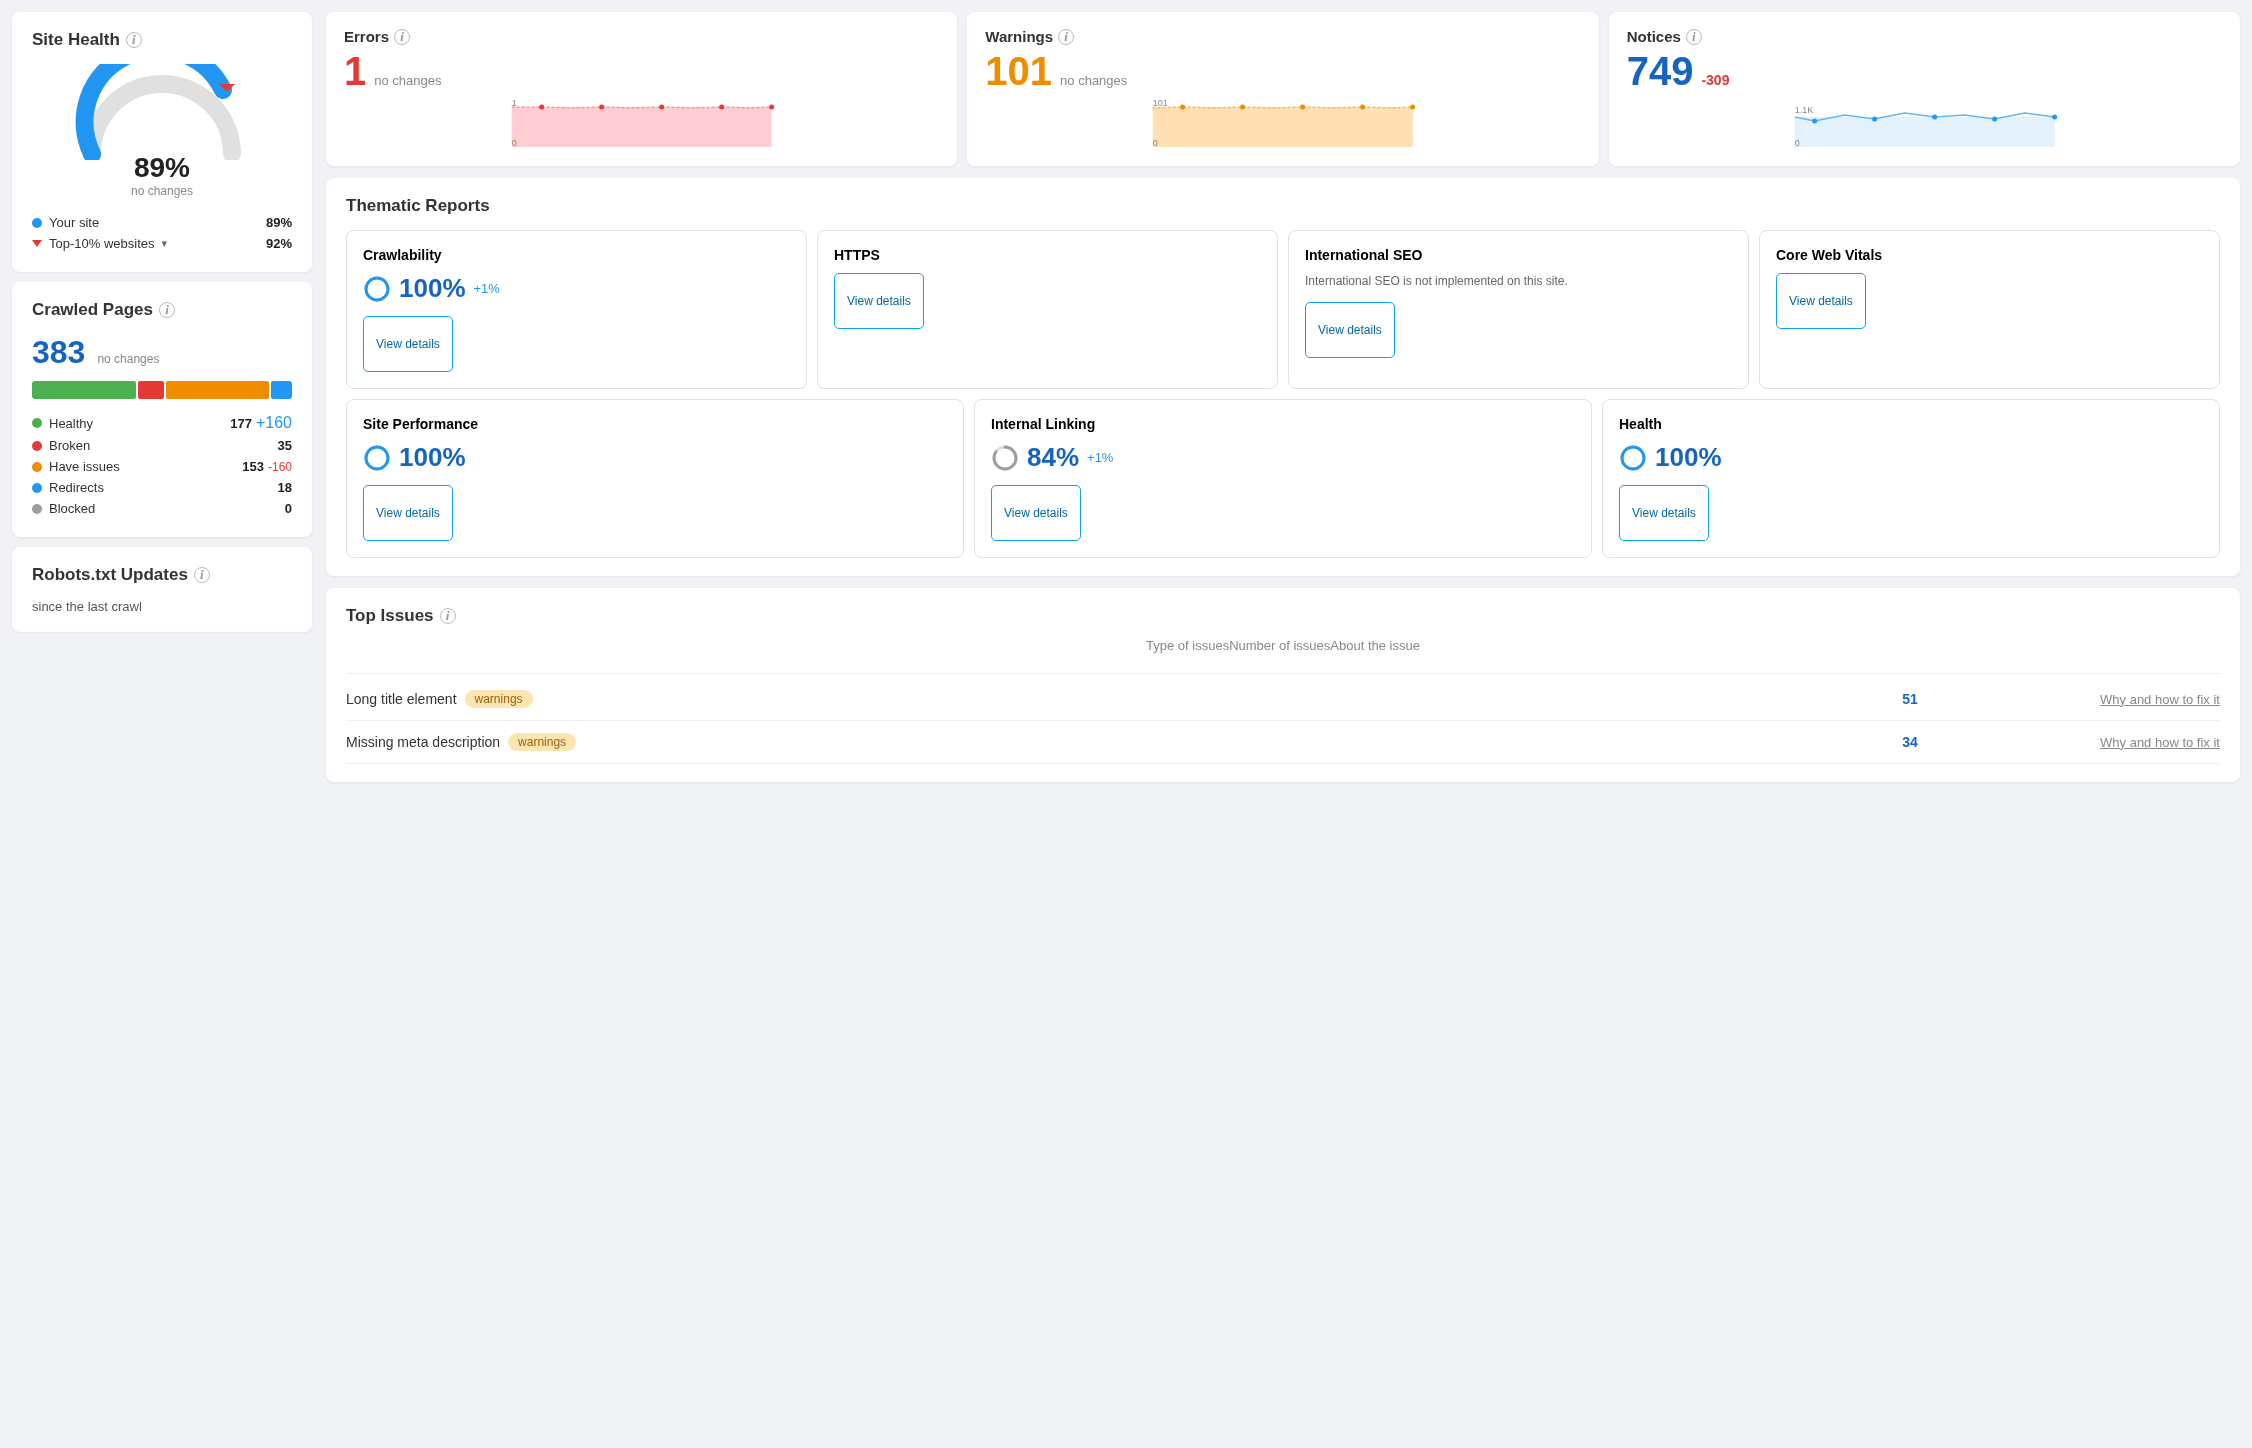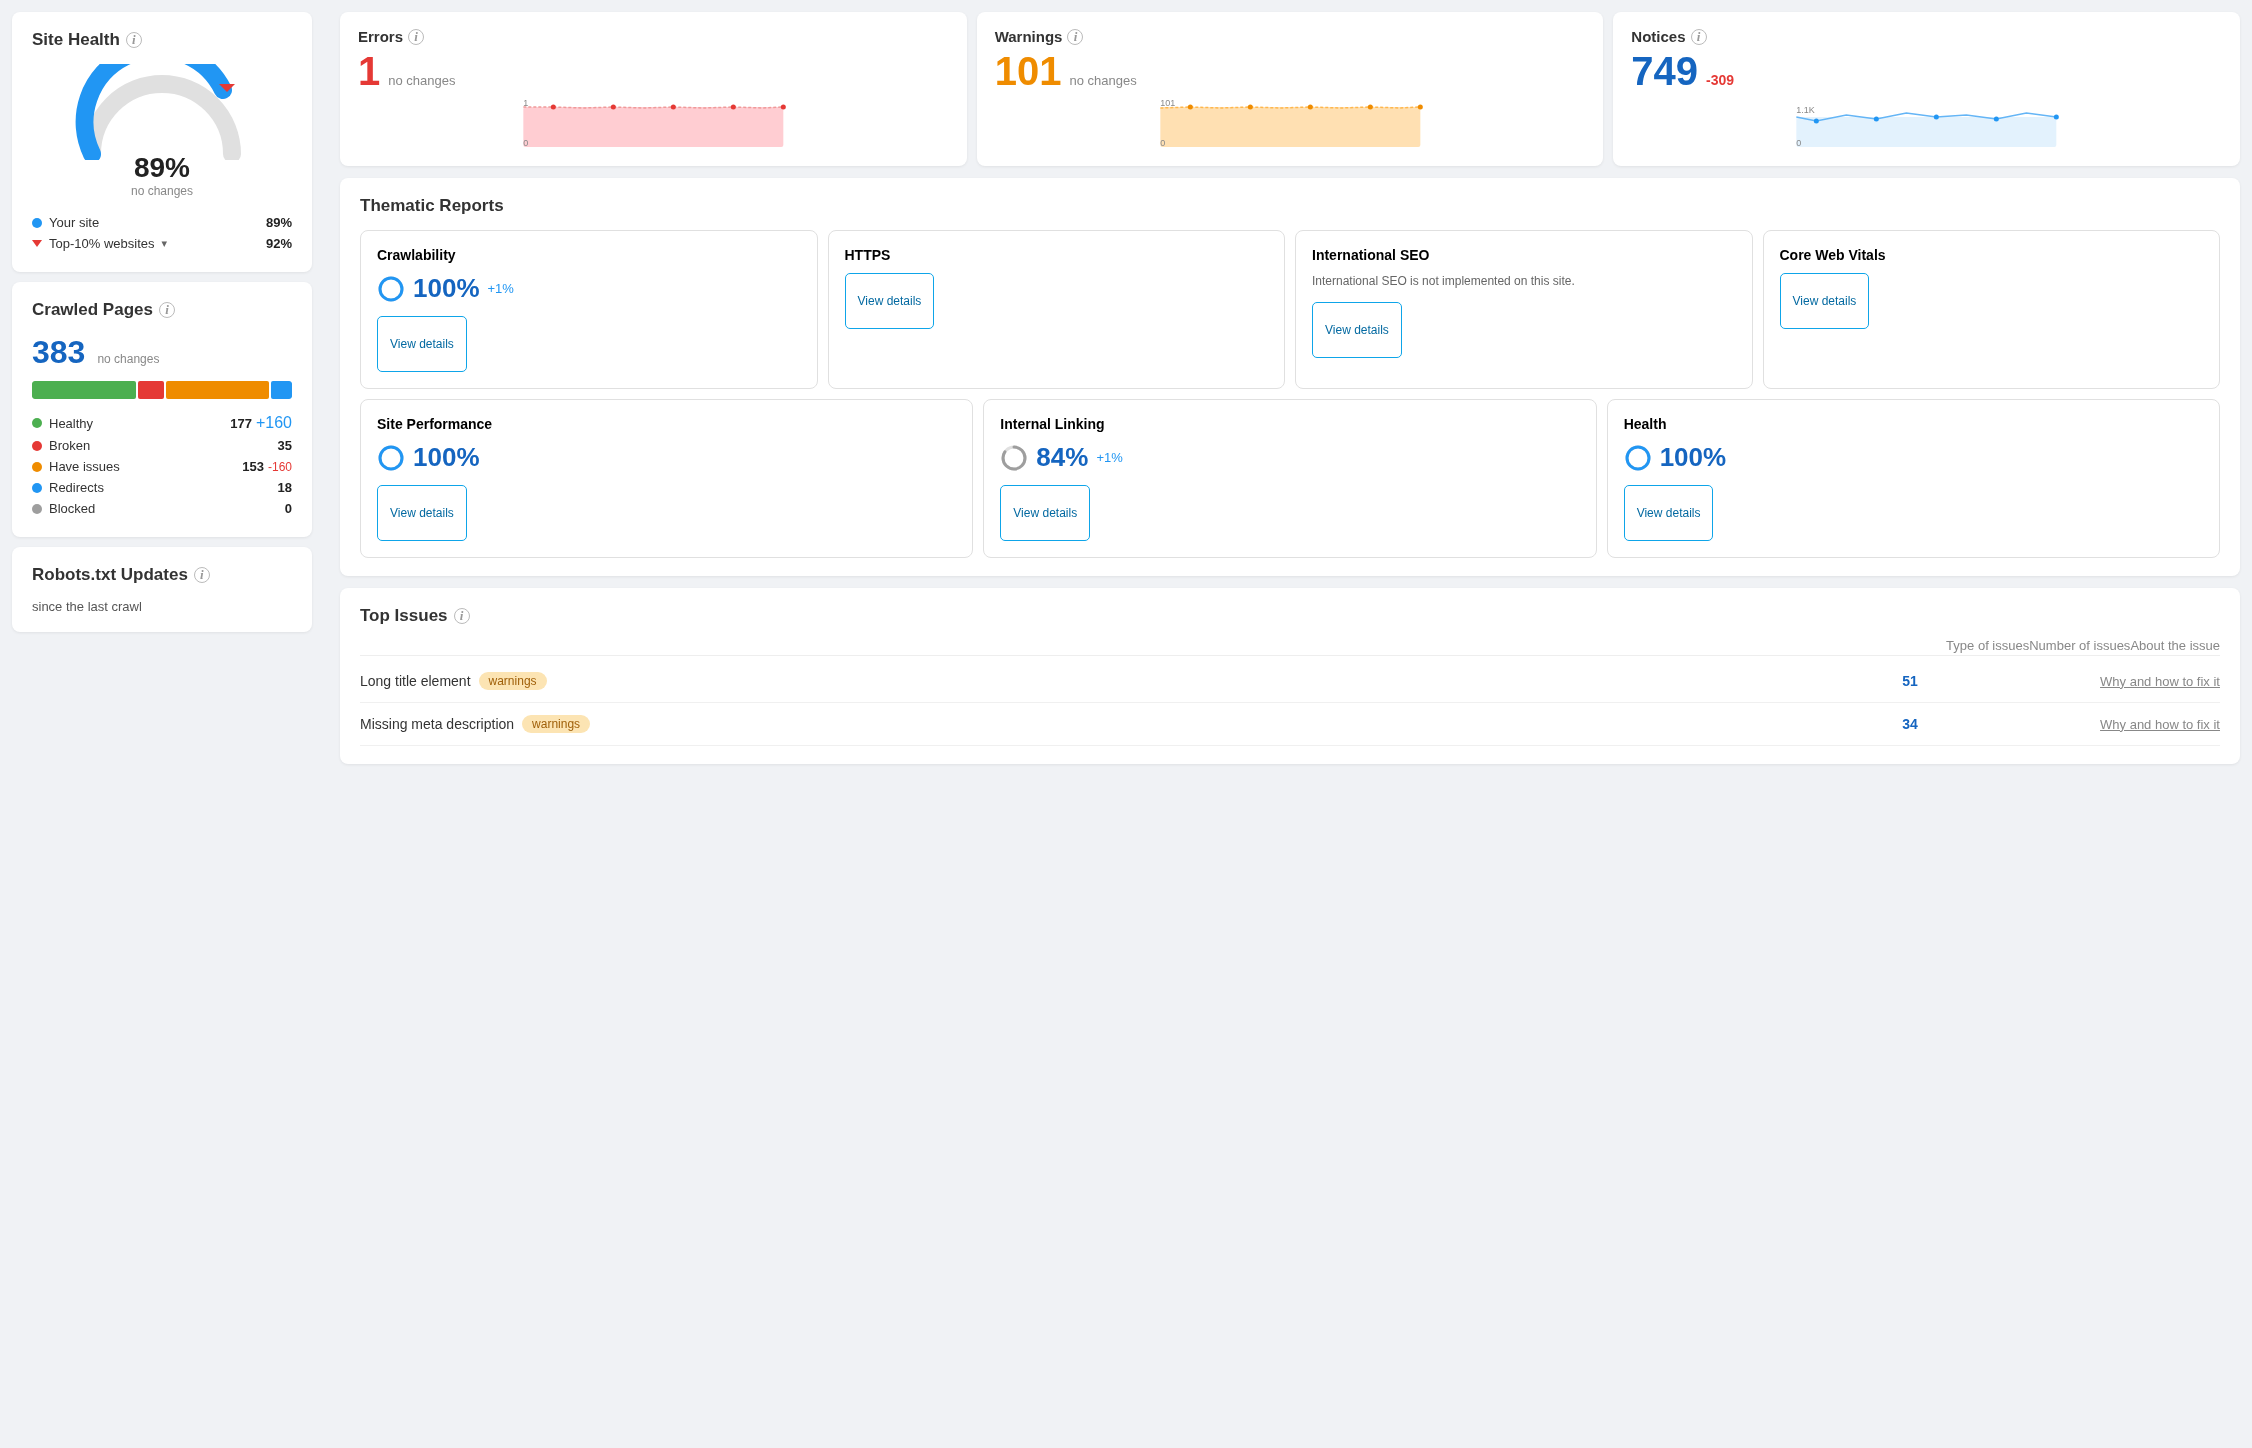--- a/index.html
+++ b/index.html
@@ -4,21 +4,21 @@
   <style>
     * { box-sizing: border-box; margin: 0; padding: 0; }
     body {
       font-family: -apple-system, BlinkMacSystemFont, 'Segoe UI', Arial, sans-serif;
       background: #f0f2f5;
       color: #333;
       font-size: 14px;
     }
     .layout {
       display: flex;
-      gap: 28px;
+      gap: 14px;
       padding: 12px;
       min-height: 100vh;
     }
     .sidebar {
       width: 300px;
       flex-shrink: 0;
       display: flex;
       flex-direction: column;
       gap: 10px;
     }
@@ -229,22 +229,22 @@
       font-size: 12px;
       color: #666;
       margin-bottom: 12px;
       line-height: 1.4;
     }
 
     
     .issues-card { background: #fff; border-radius: 8px; padding: 18px 20px; box-shadow: 0 1px 3px rgba(0,0,0,0.07); }
     .issues-header-row {
       display: flex;
-      justify-content: flex-end;
-      padding: 0 0 2px;
+      justify-content: center;
+      padding: 0 0 20px;
       font-size: 13px;
       color: #888;
       border-bottom: 1px solid #eee;
       margin-bottom: 4px;
     }
     .issue-row {
       display: flex;
       align-items: center;
       padding: 12px 0;
       border-bottom: 1px solid #f0f0f0;

